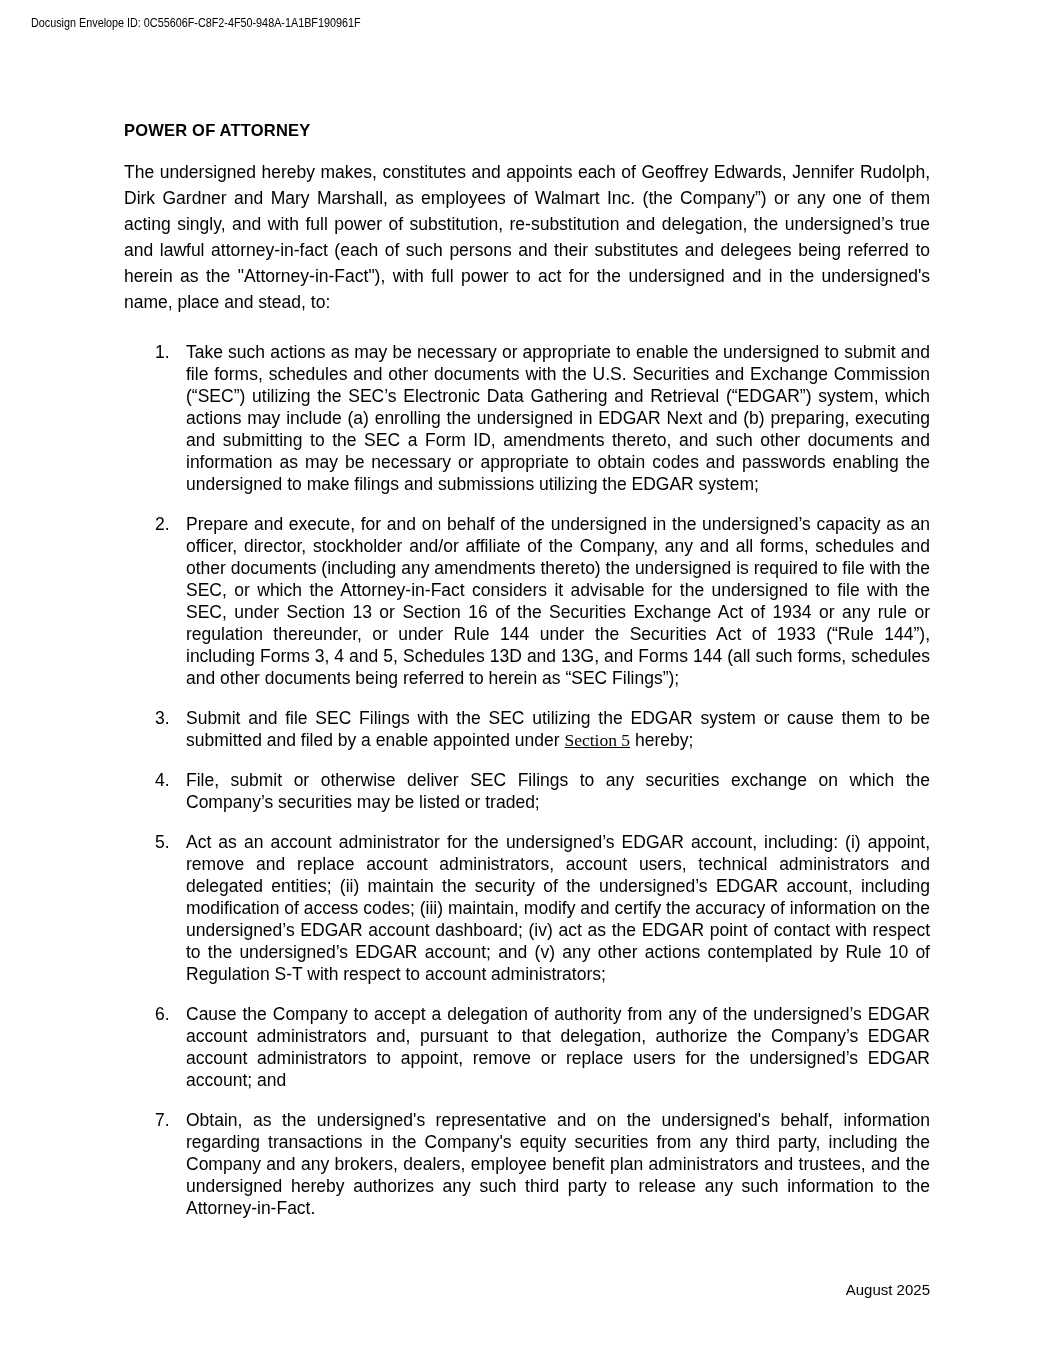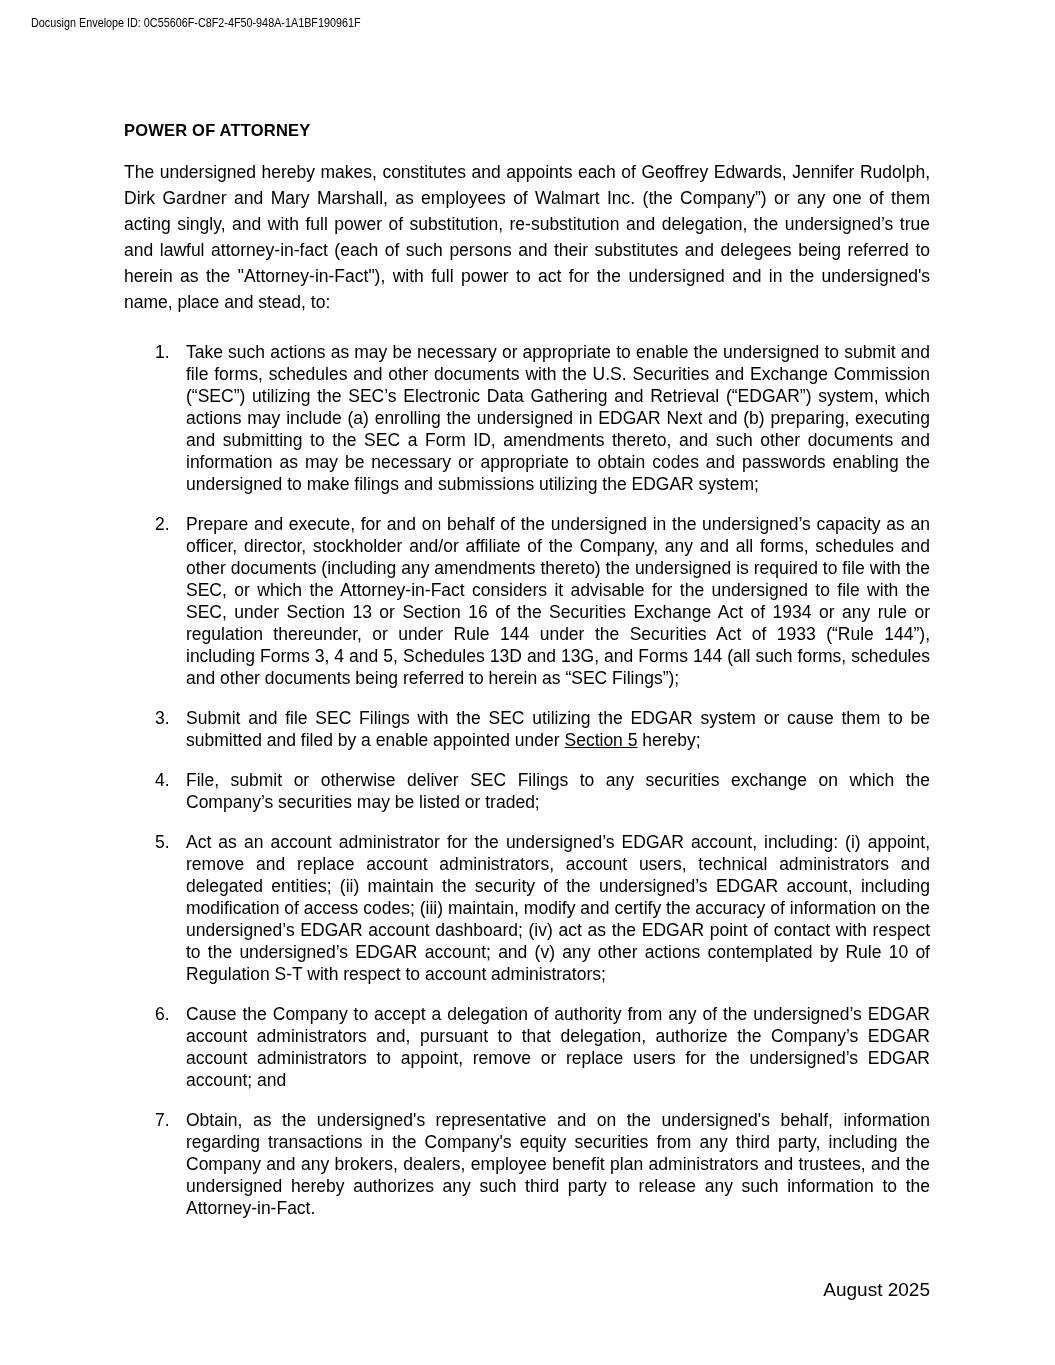--- a/index.html
+++ b/index.html
@@ -60,26 +60,27 @@
     flex: 0 0 62px;
     padding-left: 31px;
     box-sizing: border-box;
   }
   .itext {
     flex: 1 1 auto;
     text-align: justify;
   }
   .underline {
     text-decoration: underline;
+    font-family: Liberation Serif, serif;
   }
   .footer-date {
     position: absolute;
     top: 1279px;
     right: 125px;
-    font-size: 19px;
+    font-size: 15px;
     line-height: 22px;
   }
 </style>
 </head>
 <body>
 
 <div class="envelope-id">Docusign Envelope ID: 0C55606F-C8F2-4F50-948A-1A1BF190961F</div>
 
 <div class="content">
 

